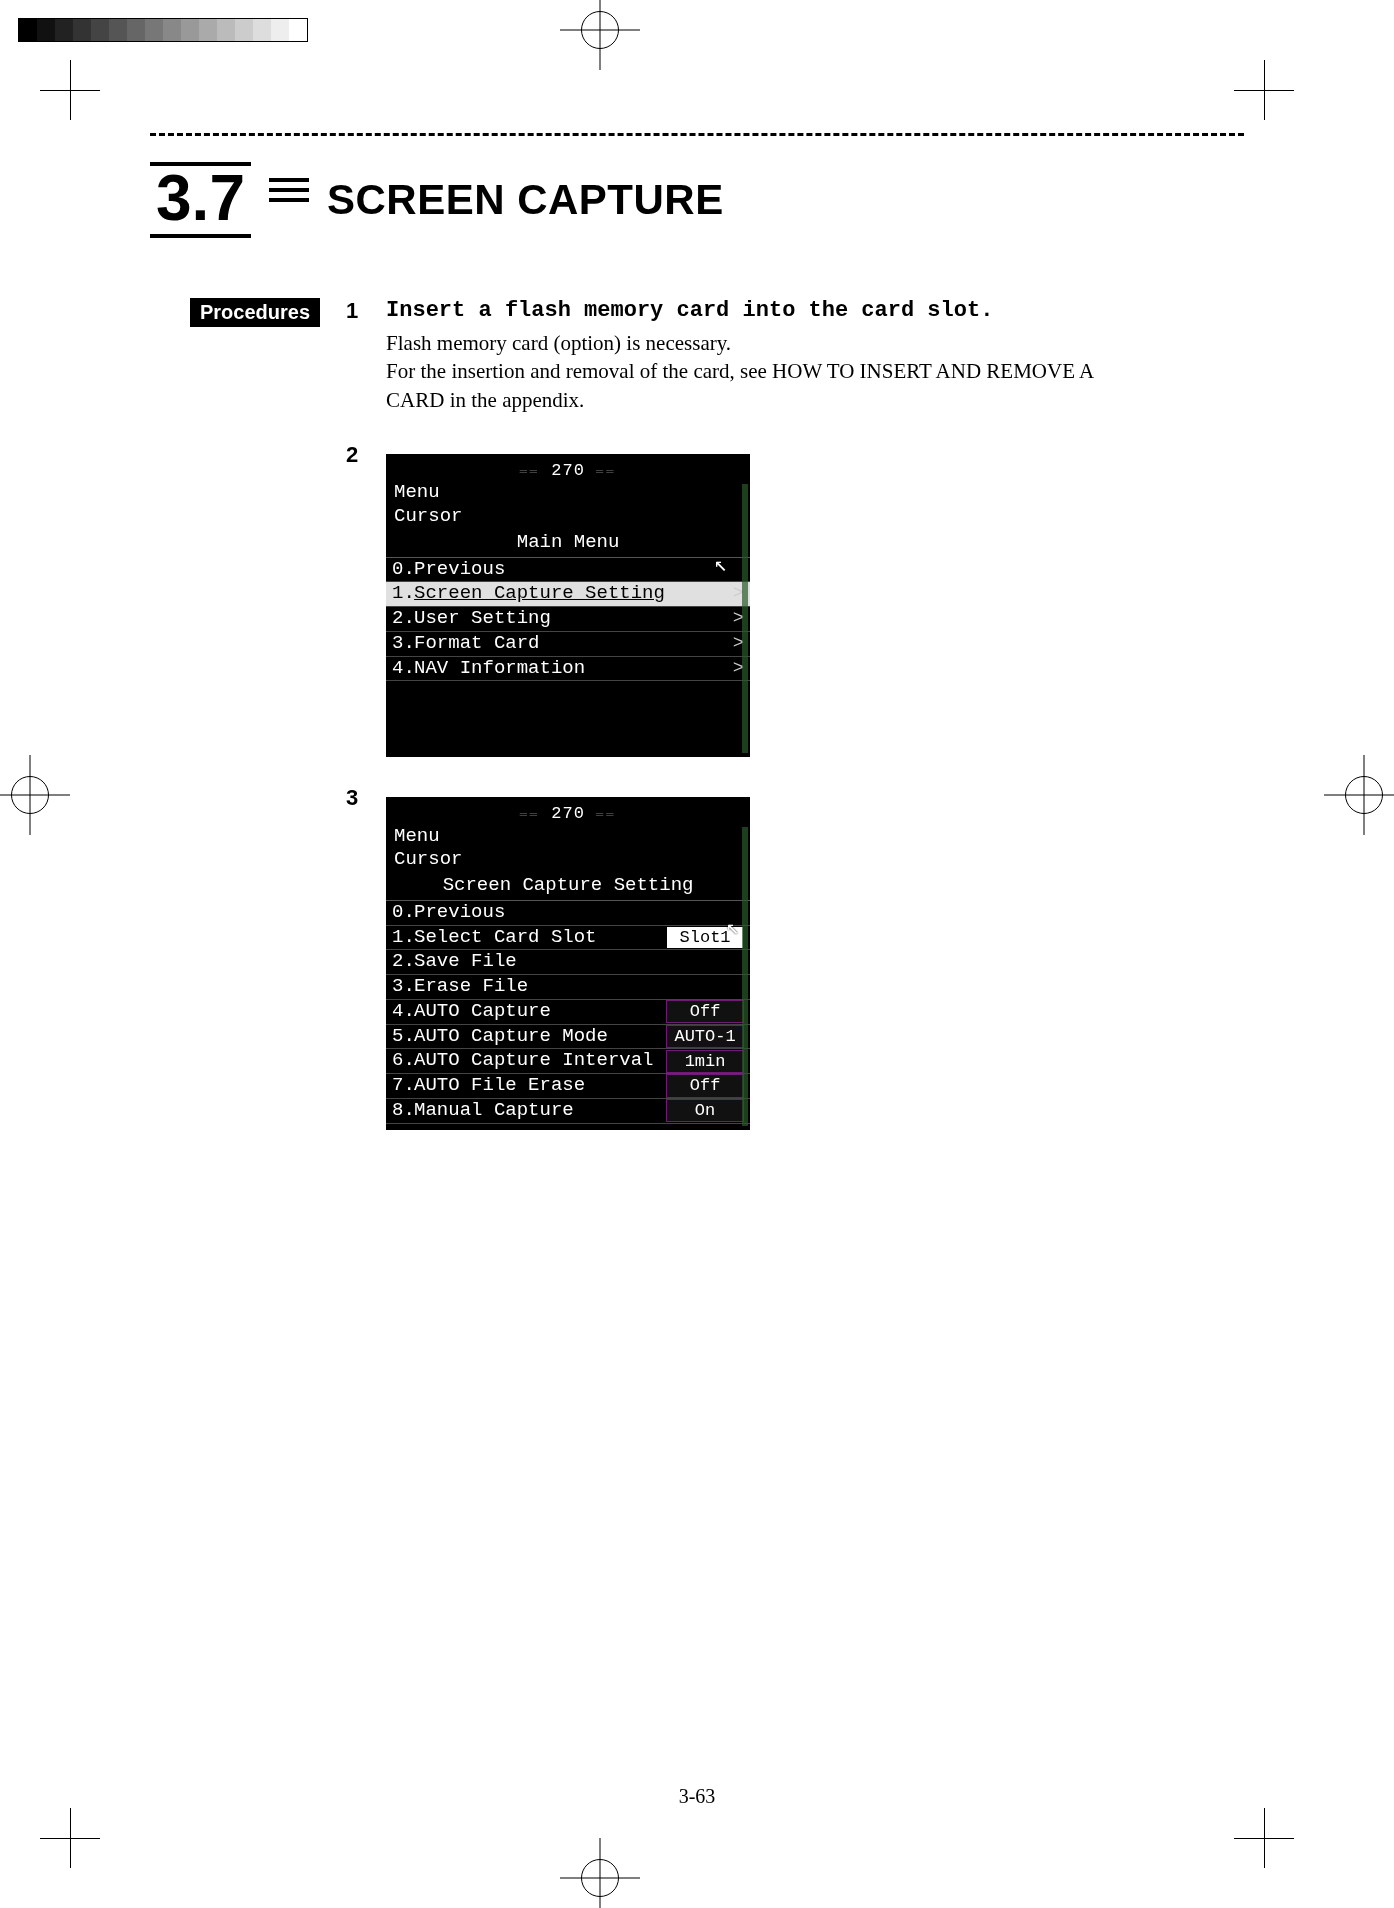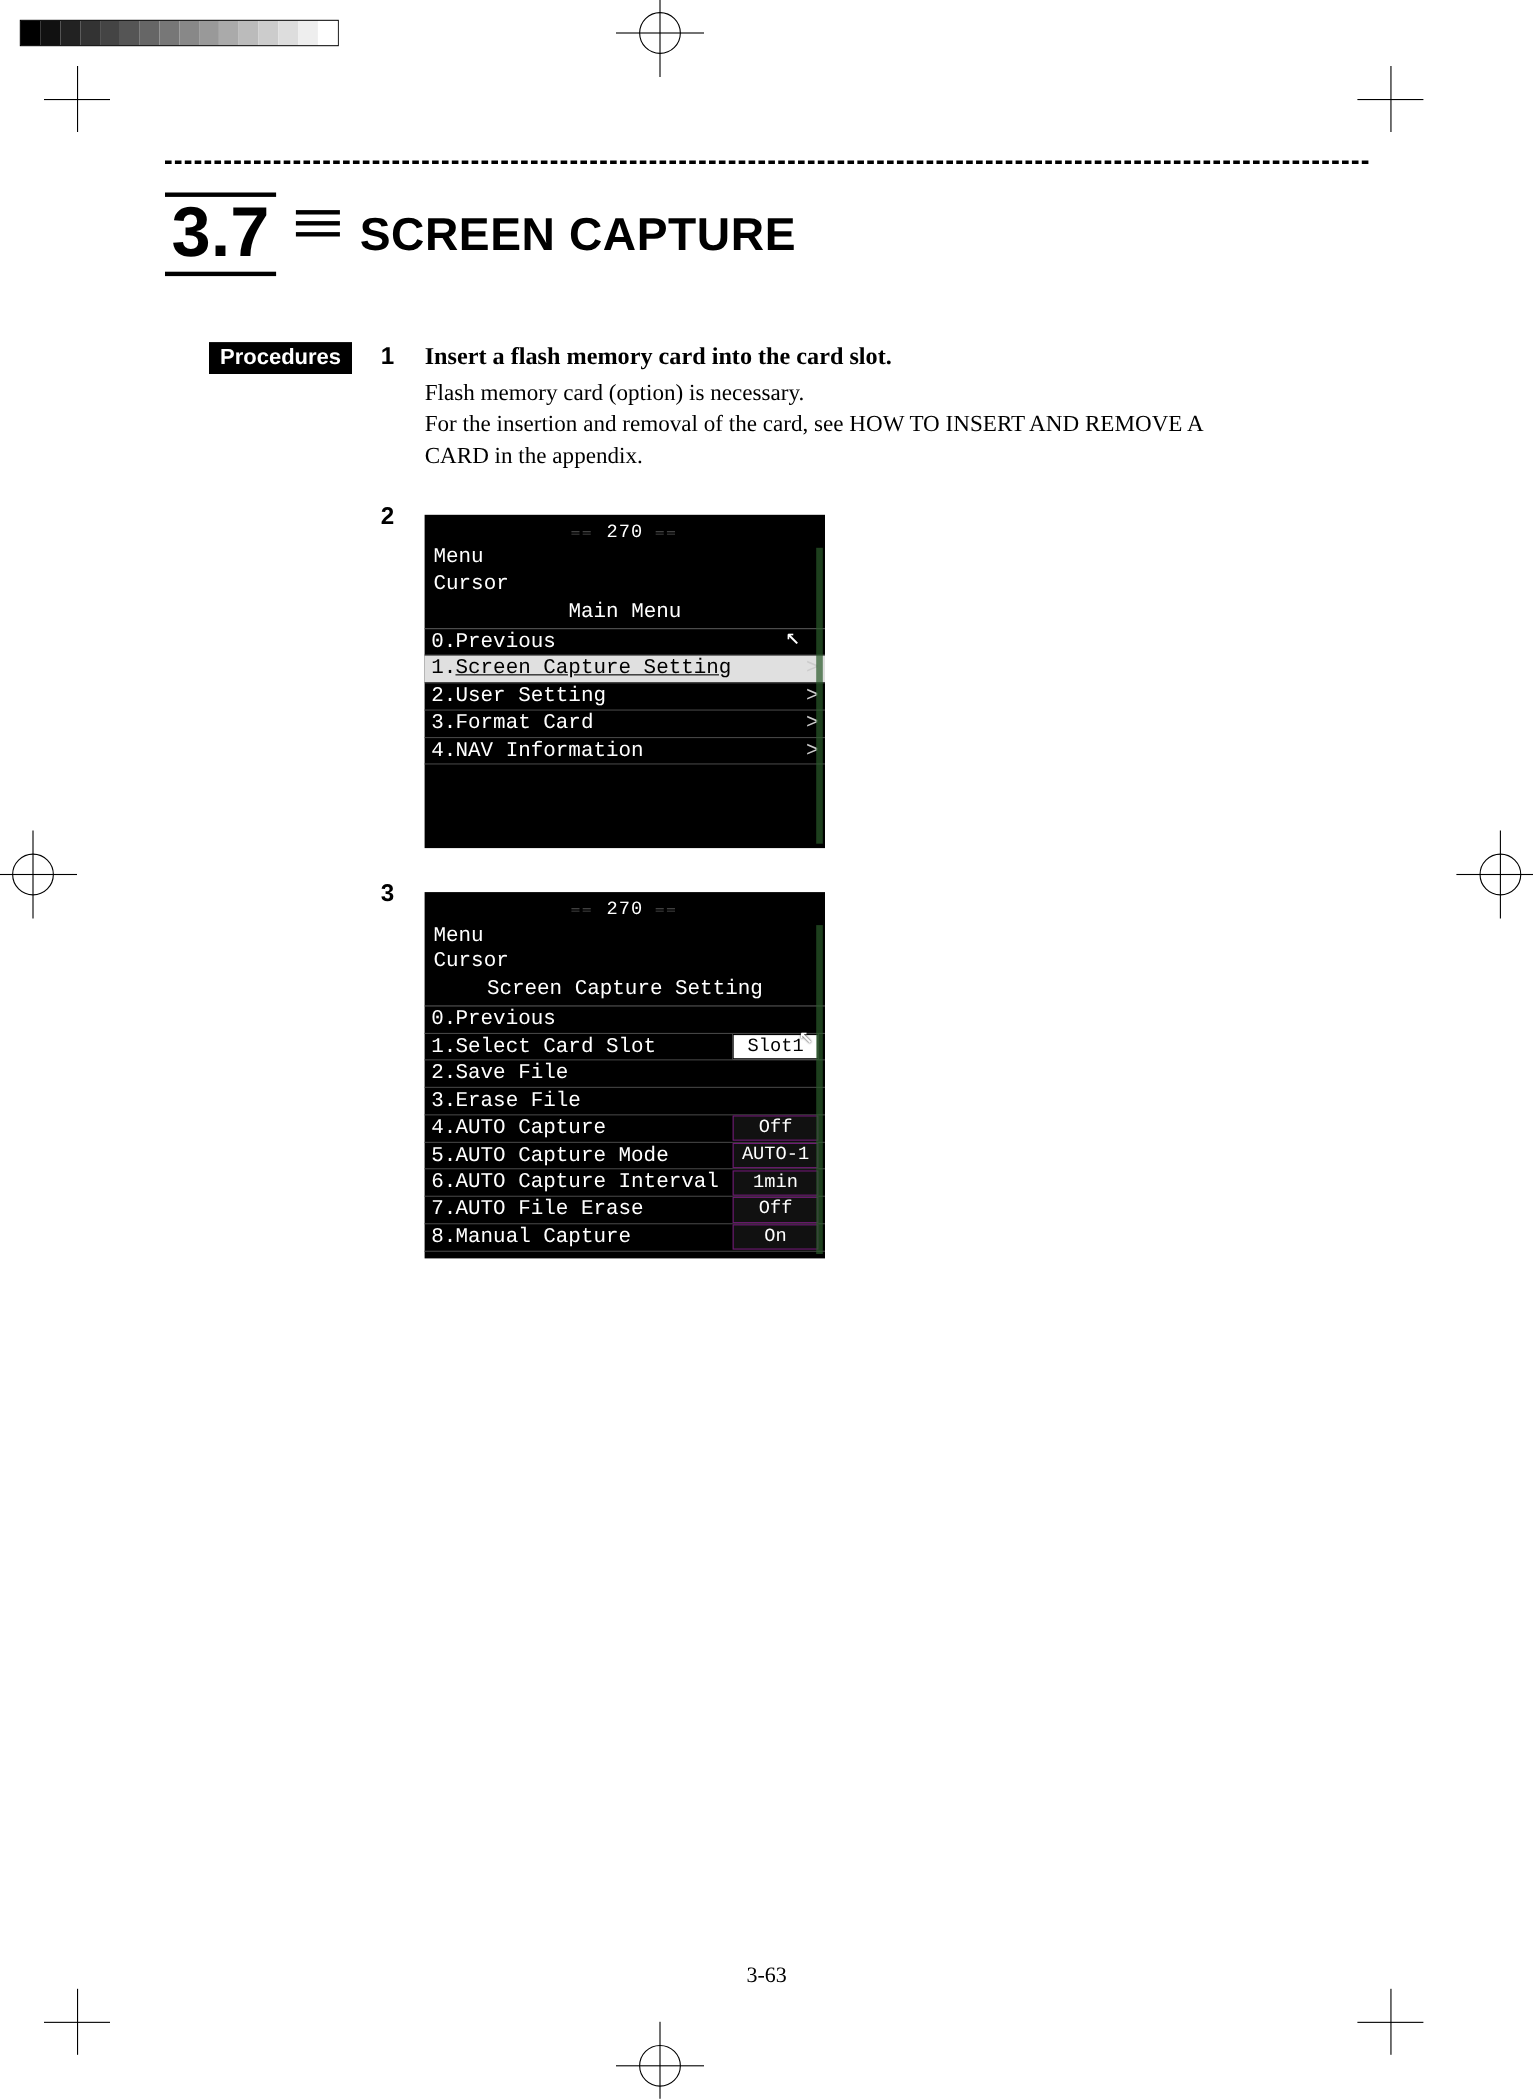--- a/index.html
+++ b/index.html
@@ -48,21 +48,21 @@
     position: absolute;
     width: 60px;
     height: 60px;
   }
   .crop-corner .h { position:absolute; height:1px; width:60px; background:#000; }
   .crop-corner .v { position:absolute; width:1px; height:60px; background:#000; }
 
   .page {
     position: absolute;
     left: 150px;
-    top: 146px;
+    top: 133px;
     width: 1094px;
   }
   .dashed-rule {
     border: none;
     border-top: 3px dashed #000;
     margin: 0 0 26px 0;
   }
   .heading-row {
     display: flex;
     align-items: center;
@@ -131,21 +131,21 @@
   }
   .step-num {
     font-family: Arial, Helvetica, sans-serif;
     font-weight: bold;
     font-size: 22px;
     width: 20px;
     flex: none;
   }
   .step-body { flex: 1; }
   .step-title {
-    font-family: Liberation Serif, serif;
+    font-family: Liberation Mono, monospace;
     font-weight: bold;
     font-size: 22px;
     margin-bottom: 6px;
     white-space: pre-wrap;
   }
   .step-text {
     font-size: 21px;
     line-height: 1.35;
     max-width: 760px;
   }

